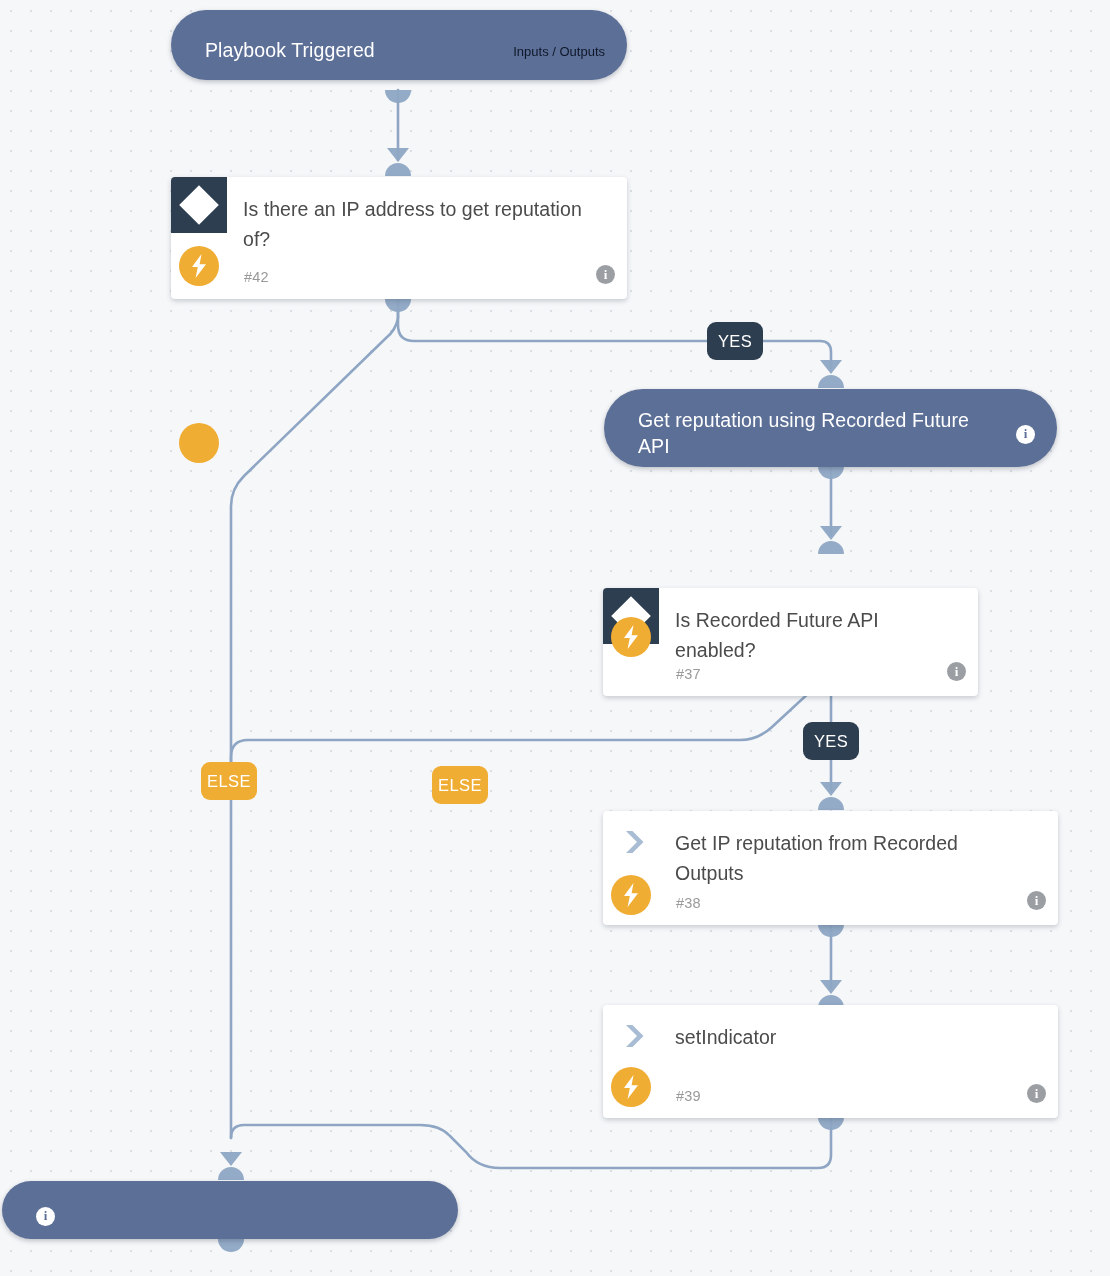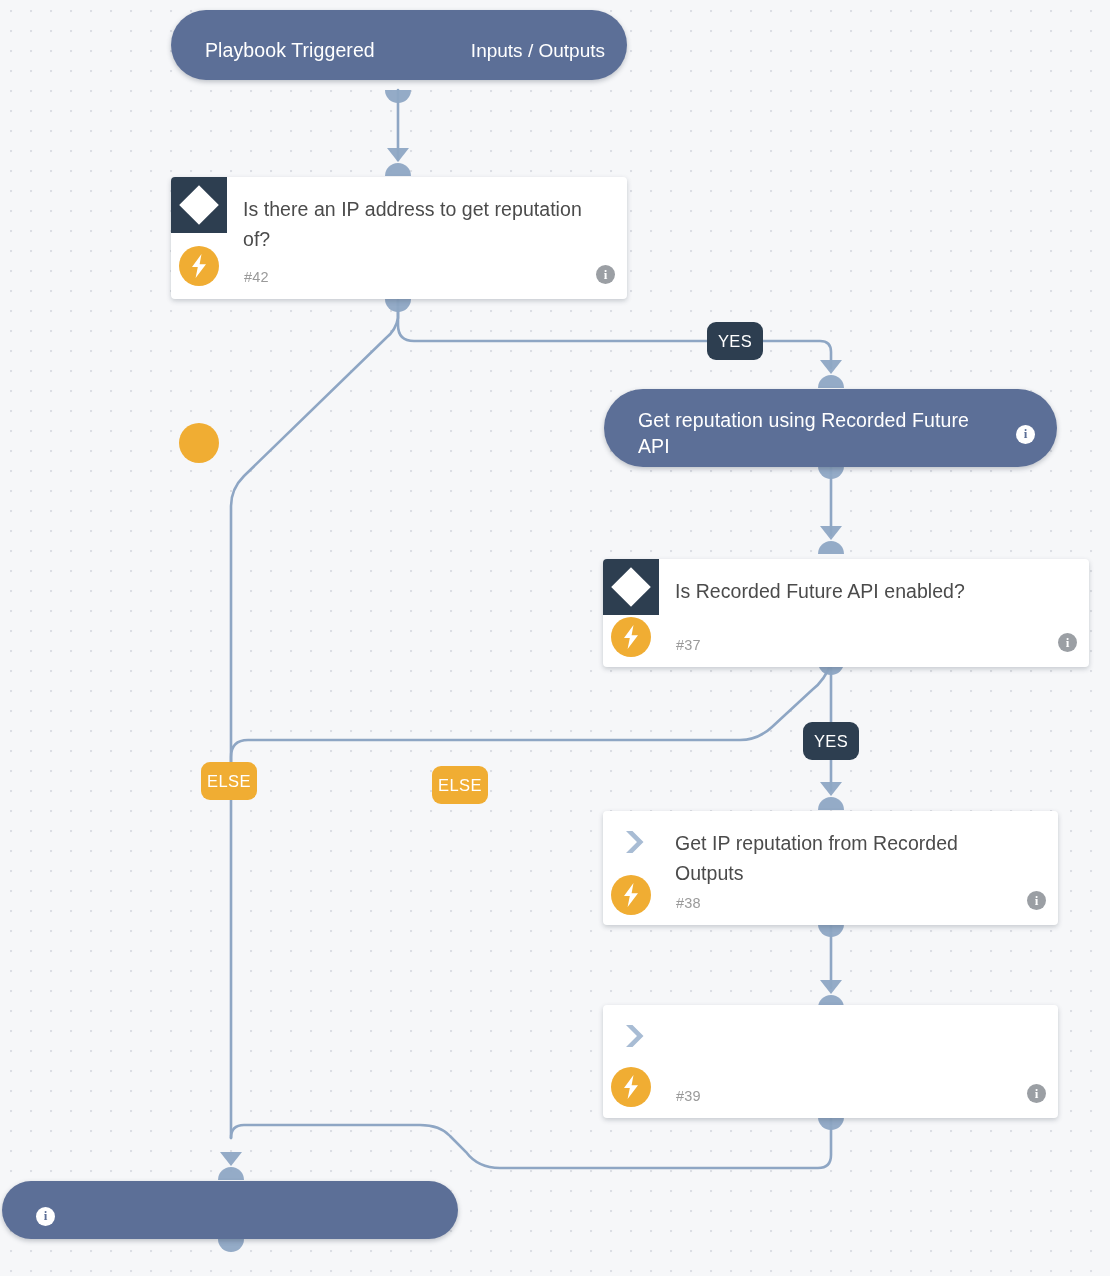--- a/index.html
+++ b/index.html
@@ -42,22 +42,22 @@
   .pill .pill-title {
     font-size: 19.5px;
     line-height: 1.32;
     font-weight: 400;
     color: #ffffff;
     letter-spacing: 0.1px;
     flex: 1 1 auto;
     padding-right: 12px;
   }
   .pill .pill-side {
-    font-size: 19px;
-    color: #ffffff;
+    font-size: 13px;
+    color: #0f172a;
     white-space: nowrap;
     flex: 0 0 auto;
   }
 
   
   .card {
     position: absolute;
     box-sizing: border-box;
     background: #ffffff;
     border-radius: 4px;
@@ -247,21 +247,21 @@
     </svg>
   </div>
 
   <div class="pill" style="left:604px; top:389px; width:453px; height:78px;">
     <div class="pill-title">Get reputation using Recorded Future API</div>
     <div class="info-dot light" style="position:relative; top:0;">
       <span>i</span>
     </div>
   </div>
 
-  <div class="card" style="left:603px; top:559px; width:486px; height:108px;">
+  <div class="card" style="left:603px; top:588px; width:375px; height:108px;">
     <div class="cond-box">
       <div class="diamond"></div>
     </div>
     <div class="card-title">Is Recorded Future API enabled?</div>
     <div class="card-id">#37</div>
     <div class="info-dot" style="right:12px; bottom:15px;">
       <span>i</span>
     </div>
   </div>
   <div class="bolt" style="left:611px; top:617px;">
@@ -287,20 +287,21 @@
       <path d="M11.5 0 L2 13 L7.8 13 L5.6 24 L16 10.2 L9.6 10.2 Z" fill="#ffffff"></path>
     </svg>
   </div>
 
   <div class="card" style="left:603px; top:1005px; width:455px; height:113px;">
     <div class="task-chev">
       <svg width="30" height="30" viewBox="0 0 30 30" aria-hidden="true">
         <path d="M6 4 L17 15 L6 26 L12.5 26 L23.5 15 L12.5 4 Z" fill="#a8bcd4"></path>
       </svg>
     </div>
+    <div class="card-title">setIndicator</div>
     <div class="card-id">#39</div>
     <div class="info-dot" style="right:12px; bottom:15px;">
       <span>i</span>
     </div>
   </div>
   <div class="bolt" style="left:611px; top:1067px;">
     <svg width="18" height="24" viewBox="0 0 18 24" aria-hidden="true">
       <path d="M11.5 0 L2 13 L7.8 13 L5.6 24 L16 10.2 L9.6 10.2 Z" fill="#ffffff"></path>
     </svg>
   </div>

